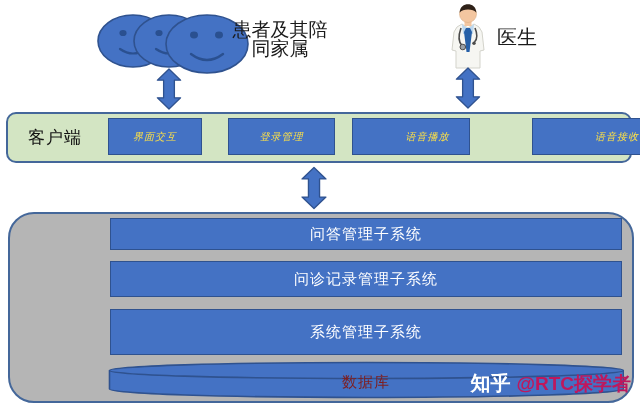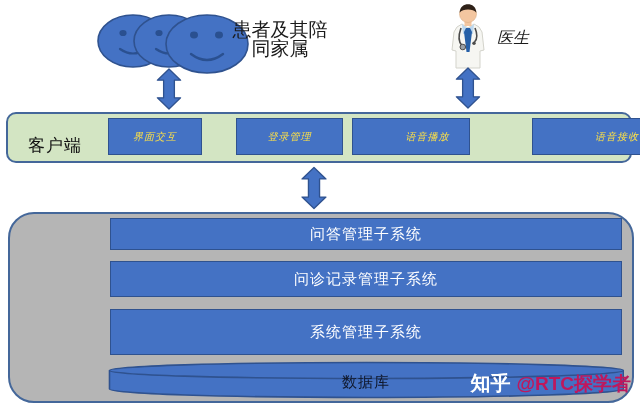--- a/index.html
+++ b/index.html
@@ -3,59 +3,59 @@
 <meta charset="utf-8">
 <style>
   html,body{margin:0;padding:0;background:#ffffff;}
   .canvas{
     position:relative;width:640px;height:407px;background:#ffffff;
     font-family:"Liberation Sans","DejaVu Sans",sans-serif;
     overflow:hidden;color:#1a1a1a;
   }
   .abs{position:absolute;}
   .actor-label{color:#1a1a1a;font-size:19px;line-height:19px;text-align:center;}
-  .doctor-label{font-size:16px;font-style:italic;}
+  .doctor-label{font-size:20px;}
   
   .client-bar{
     left:6px;top:112px;width:622px;height:47px;
     background:#d3e5c3;border:2px solid #44679a;border-radius:10px;
   }
   .panel-label{
-    position:absolute;left:20px;top:8px;height:100%;
+    position:absolute;left:20px;top:0;height:100%;
     display:flex;align-items:center;font-size:17px;color:#111;letter-spacing:1px;
   }
   .module-box{
     position:absolute;top:4px;height:37px;
     background:#4472C4;border:1.5px solid #2F528F;box-sizing:border-box;
     display:flex;align-items:center;justify-content:center;
     color:#fde047;font-size:10px;letter-spacing:1px;font-style:italic;
   }
   .m0{left:100px;width:94px;}
-  .m1{left:228px;width:107px;}
+  .m1{left:220px;width:107px;}
   .m2{left:344px;width:118px;padding-left:33px;}
   .m3{left:482px;width:170px;margin-left:42px;}
   
   .server-box{
     left:8px;top:212px;width:622px;height:187px;
     background:#b5b5b5;border:2px solid #44679a;border-radius:26px;
   }
   .subsystem-bar{
     position:absolute;left:100px;width:512px;
     background:#4472C4;border:1.5px solid #2F528F;box-sizing:border-box;
     display:flex;align-items:center;justify-content:center;
     color:#ffffff;font-size:15px;letter-spacing:1px;
   }
   .s0{top:4px;height:32px;}
   .s1{top:47px;height:36px;}
   .s2{top:95px;height:46px;}
   .cylinder-wrap{position:absolute;left:98px;top:147px;width:516px;height:38px;}
   .cylinder-label{
     position:absolute;left:0;top:8px;width:100%;height:26px;
     display:flex;align-items:center;justify-content:center;
-    color:#0f172a;font-size:15px;letter-spacing:1px;
+    color:#7f1d1d;font-size:15px;letter-spacing:1px;
   }
   .watermark{
     position:absolute;right:9px;top:370px;z-index:5;
     color:#ffffff;white-space:nowrap;
   }
   .watermark .brand{font-weight:800;font-size:20px;}
   .watermark .handle{font-weight:600;font-size:19px;color:#be185d;margin-left:6px;}
 </style>
 </head>
 <body>

